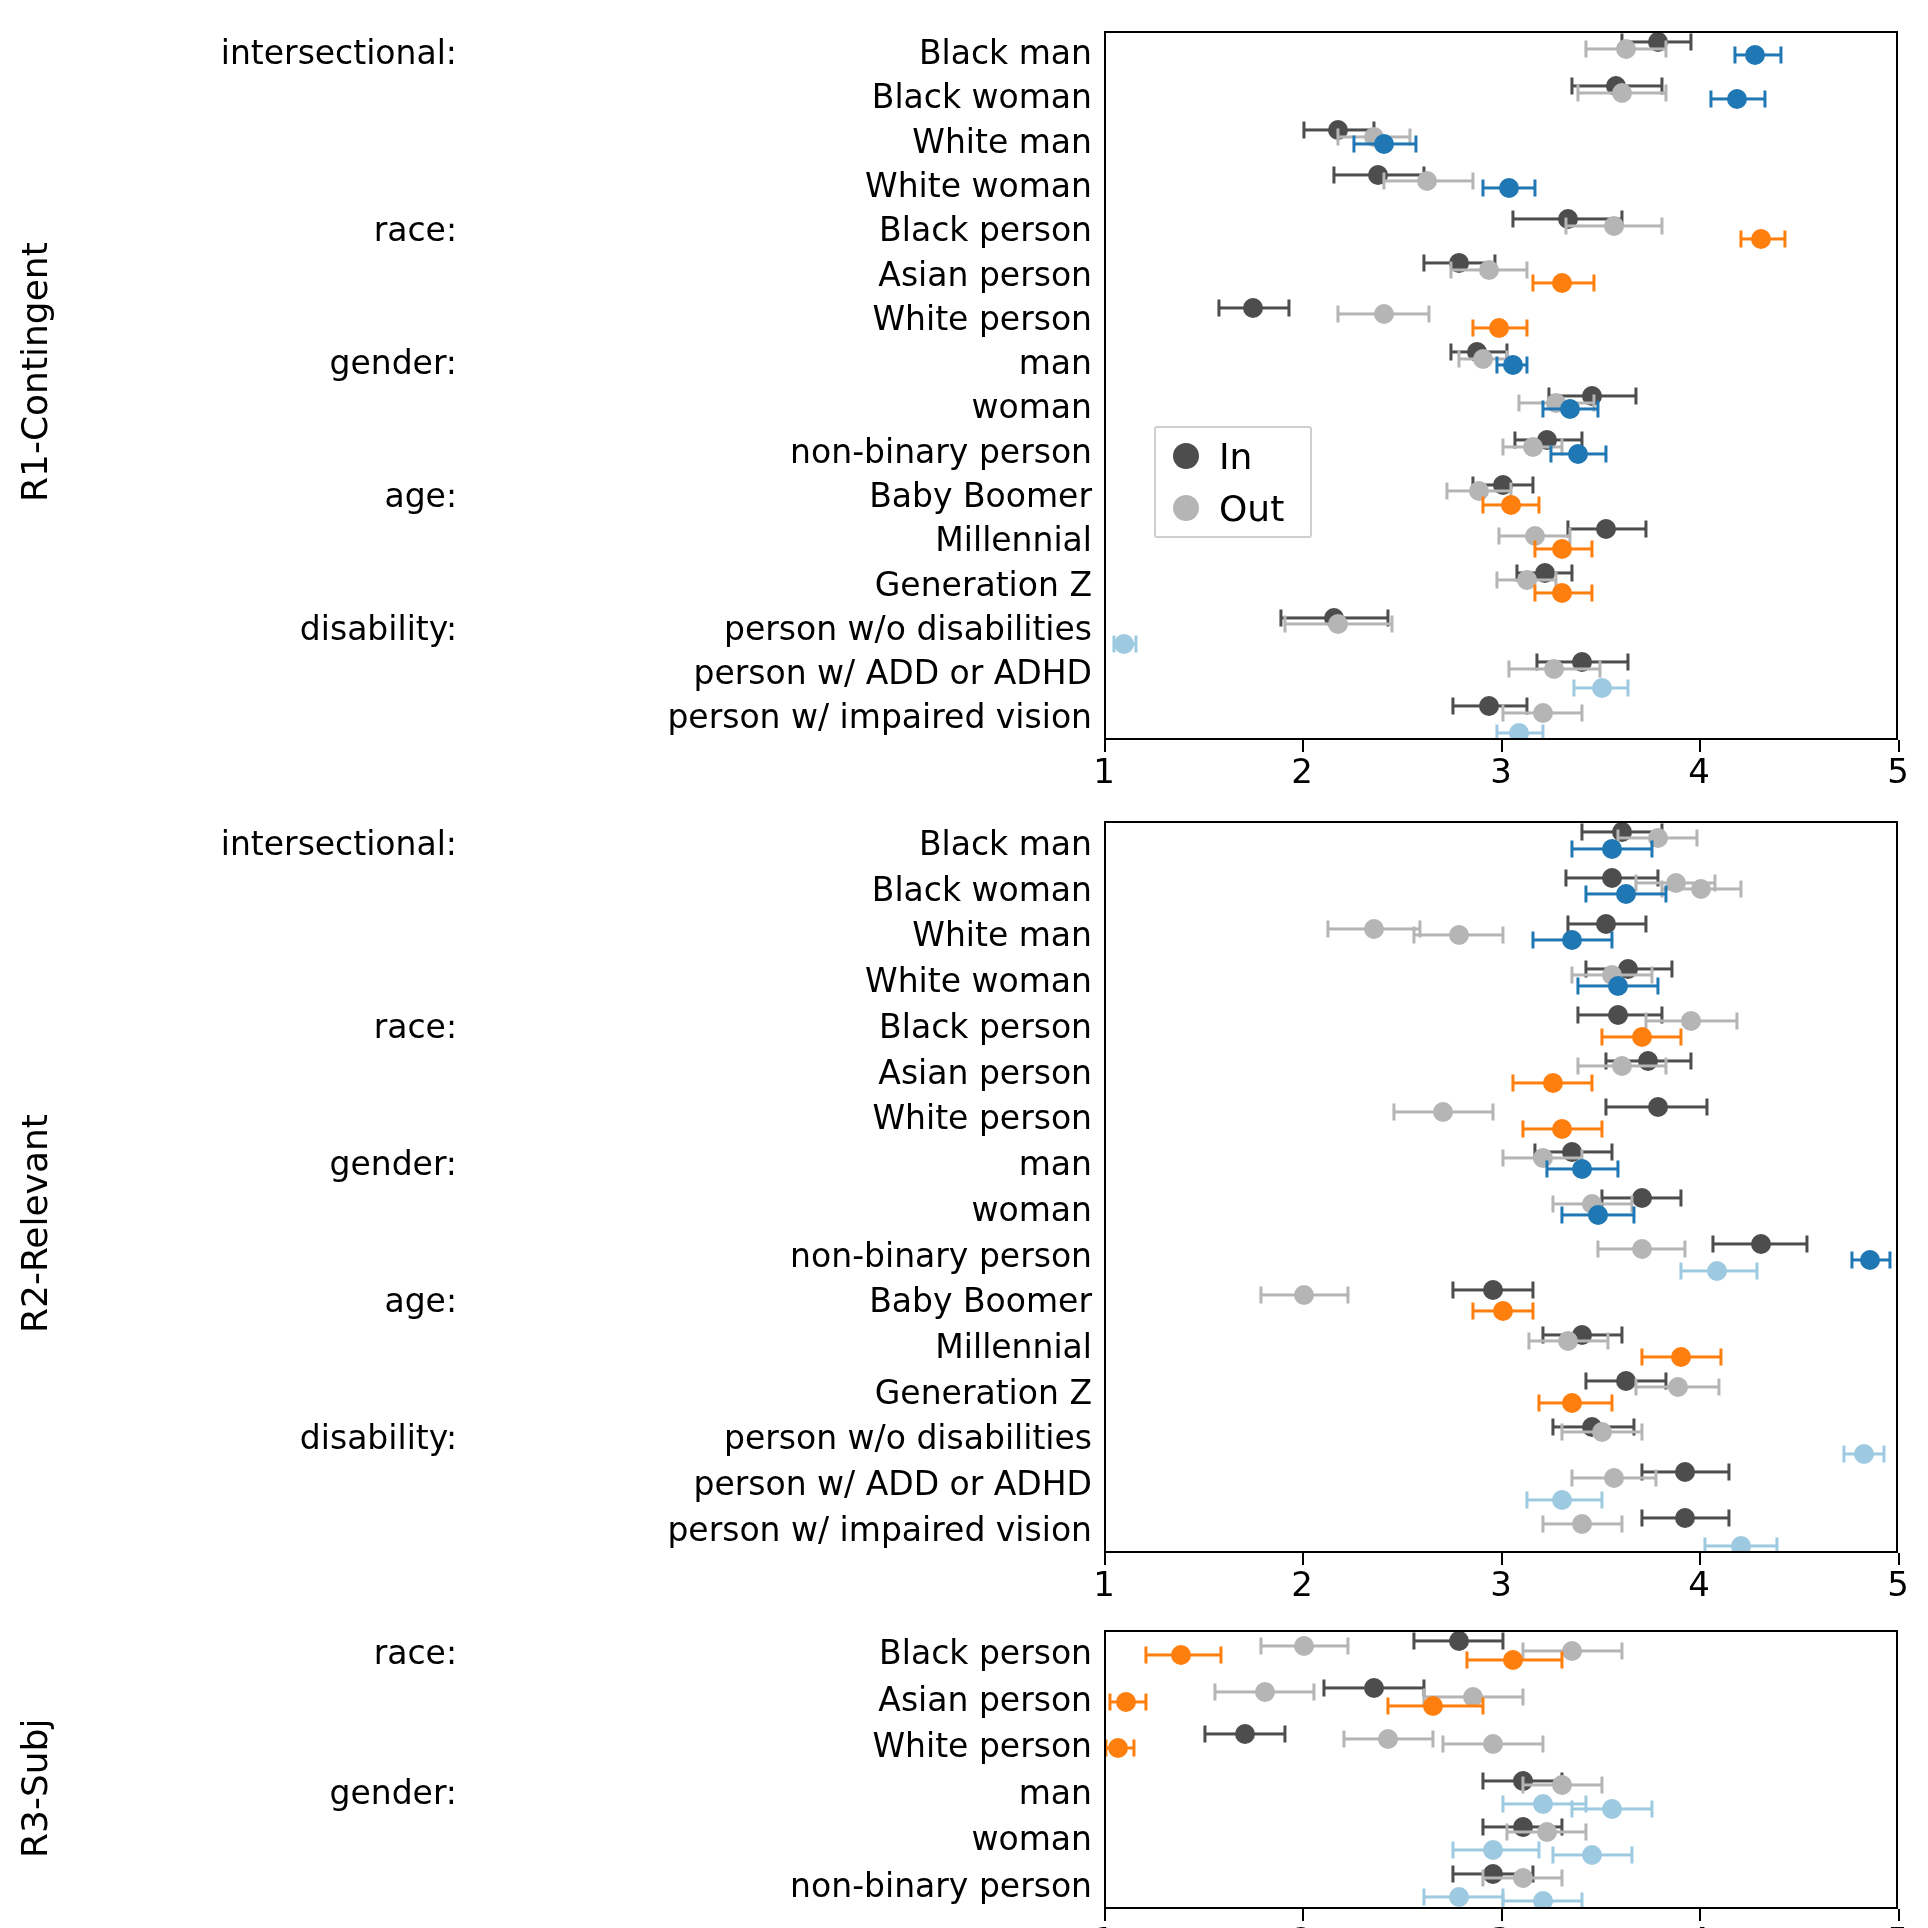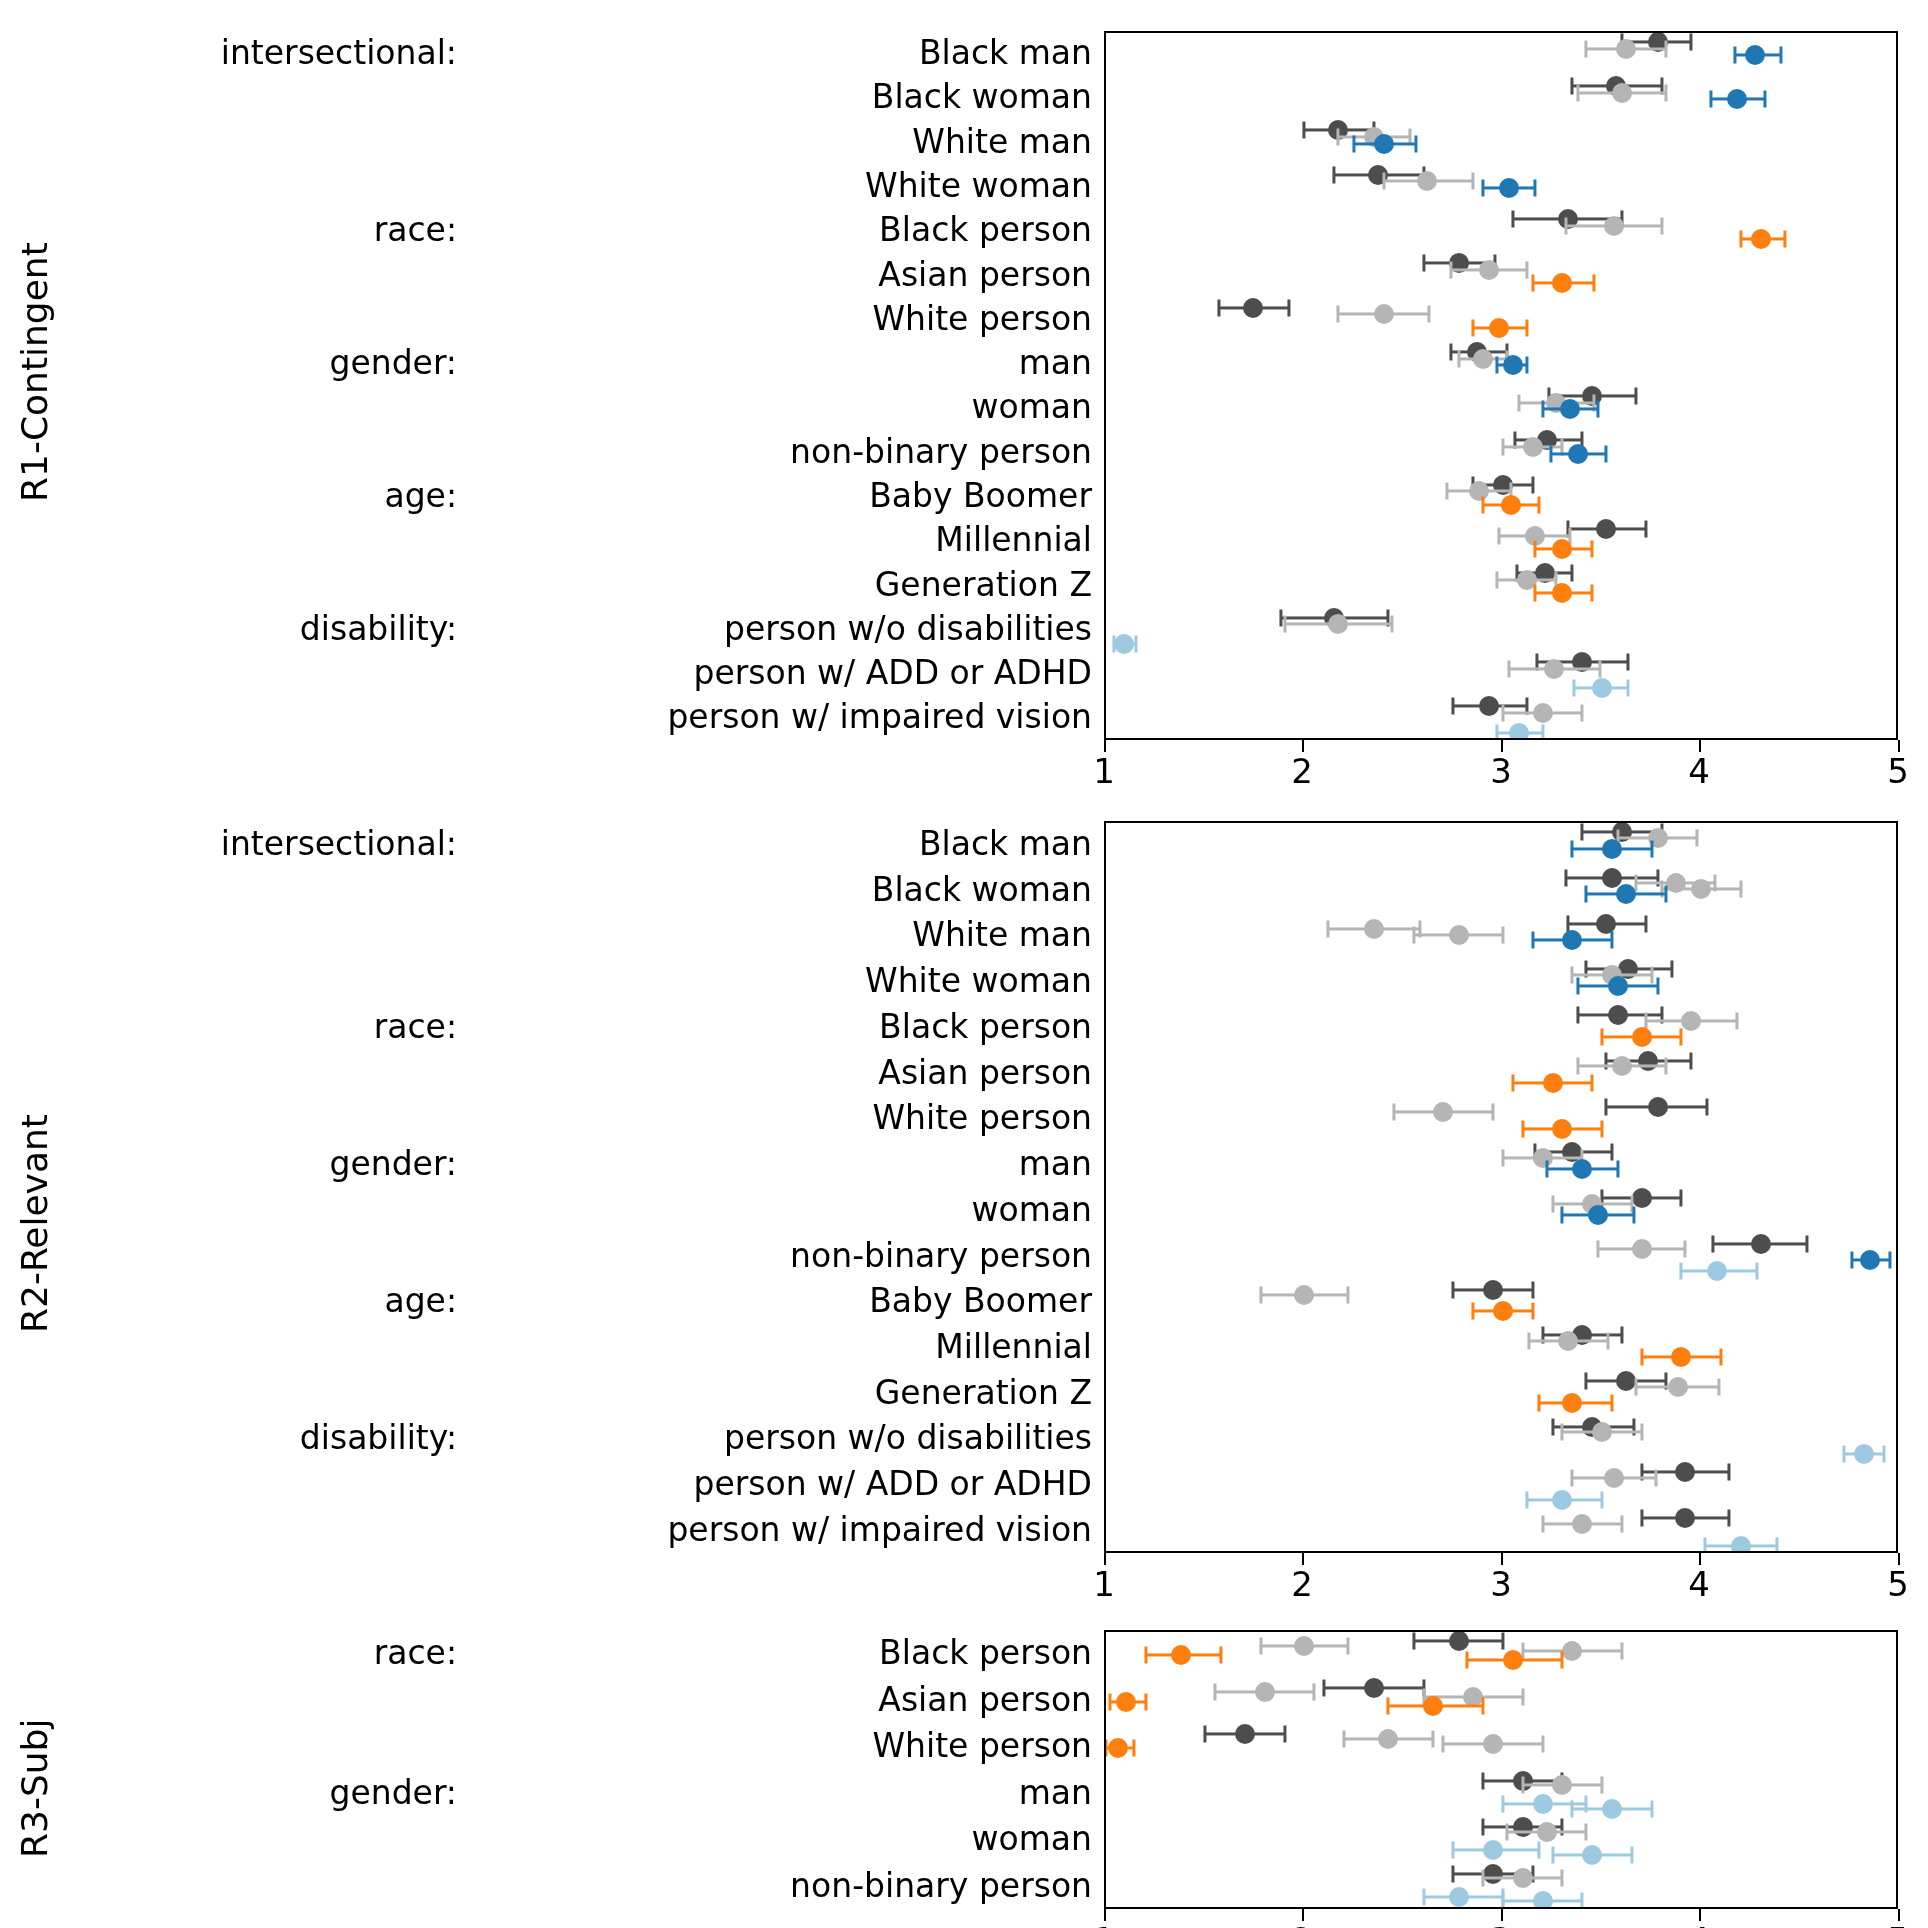--- a/index.html
+++ b/index.html
@@ -317,20 +317,30 @@
       <div class="ticklabel" style="left: 0px; top: 14px;">1</div>
       <div class="tick" style="left: 198px; top: 0px; height: 12.4px;"></div>
       <div class="ticklabel" style="left: 198px; top: 14px;">2</div>
       <div class="tick" style="left: 397px; top: 0px; height: 12.4px;"></div>
       <div class="ticklabel" style="left: 397px; top: 14px;">3</div>
       <div class="tick" style="left: 595px; top: 0px; height: 12.4px;"></div>
       <div class="ticklabel" style="left: 595px; top: 14px;">4</div>
       <div class="tick" style="left: 794px; top: 0px; height: 12.4px;"></div>
       <div class="ticklabel" style="left: 794px; top: 14px;">5</div>
     </div>
+  <div class="legend" style="left:1154px;top:426px;">
+    <div class="row">
+      <div class="dot" style="background:#4d4d4d;"></div>
+      <div class="txt">In</div>
+    </div>
+    <div class="row">
+      <div class="dot" style="background:#b5b5b5;"></div>
+      <div class="txt">Out</div>
+    </div>
+  </div>
 
   <div class="ylabel" style="left:14px;top:1022px;width:54px;height:403px;">R2-Relevant</div>
   <div class="plotbox" style="left:1104px;top:821px;width:794px;height:732px;">
       <div class="bar" style="left: 476px; width: 79px; top: 9.1px; background: rgb(77, 77, 77);"></div>
       <div class="cap" style="left: 476px; top: 9.1px; background: rgb(77, 77, 77);"></div>
       <div class="cap" style="left: 556px; top: 9.1px; background: rgb(77, 77, 77);"></div>
       <div class="pt" style="left: 516px; top: 9.1px; width: 20px; height: 20px; background: rgb(77, 77, 77);"></div>
       <div class="bar" style="left: 460px; width: 91px; top: 55px; background: rgb(77, 77, 77);"></div>
       <div class="cap" style="left: 460px; top: 55px; background: rgb(77, 77, 77);"></div>
       <div class="cap" style="left: 552px; top: 55px; background: rgb(77, 77, 77);"></div>

